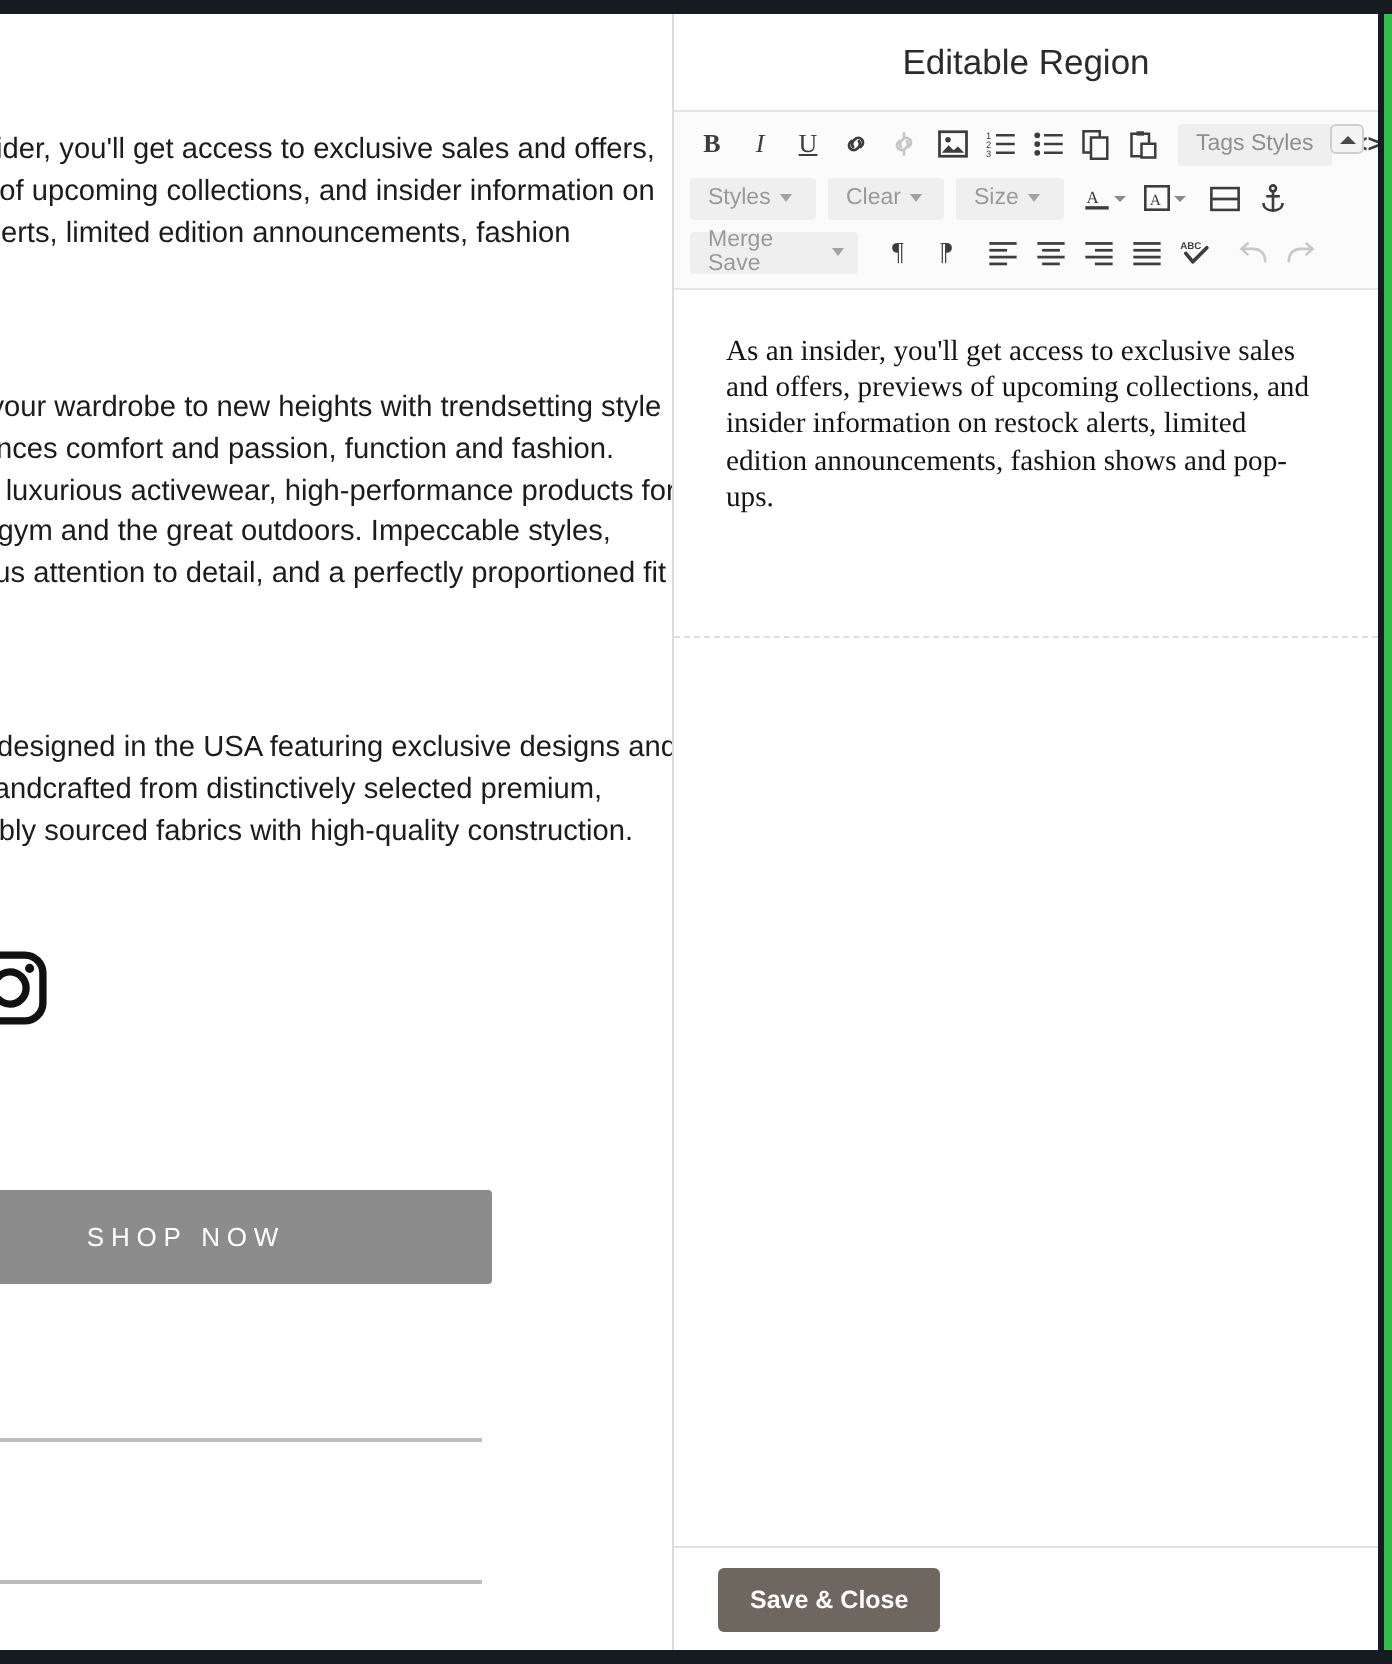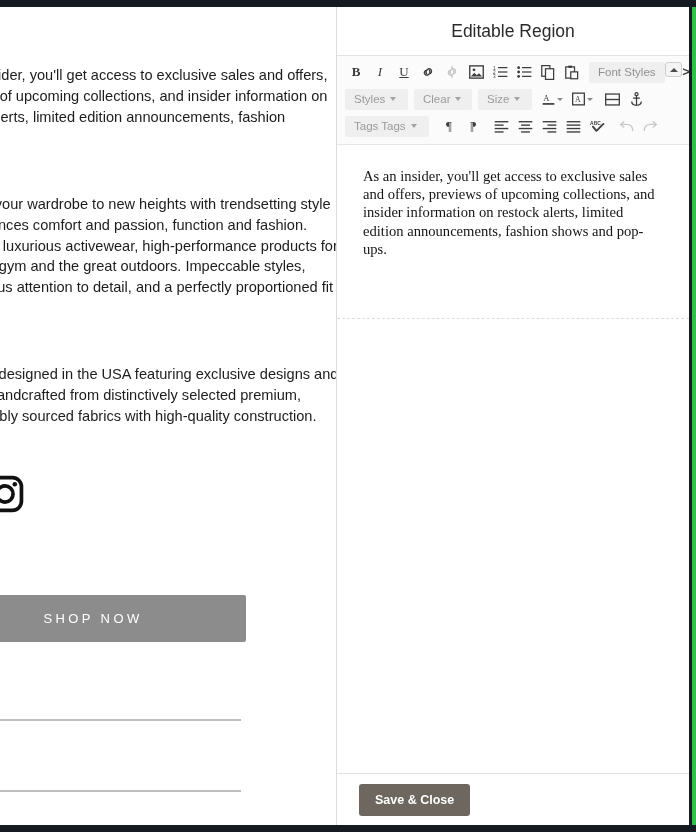--- a/index.html
+++ b/index.html
@@ -253,21 +253,21 @@
           </svg>
         </button>
         <button class="tb-btn">
           <svg width="14" height="15" viewBox="0 0 22 24">
             <rect x="1" y="3" width="14" height="18" fill="none" stroke="#3d3d3d" stroke-width="2"></rect>
             <rect x="5" y="1" width="6" height="3.5" fill="#3d3d3d"></rect>
             <rect x="9" y="11" width="11" height="11" fill="#fbfbfb" stroke="#3d3d3d" stroke-width="2"></rect>
           </svg>
         </button>
         <button class="tb-clear" style="margin-left:4px;">
-          <span>Font Styles</span>
+          <span>Tags Styles</span>
         </button>
         <button class="tb-btn" style="width:26px;font-weight:700;font-size:12.5px;margin-left:3px;">&lt;&gt;</button>
         <div class="tb-collapse">
           <span class="up"></span>
         </div>
       </div>
 
       <div class="tb-row">
         <div class="tb-select" style="width:63px;">
           <span>Styles</span>
@@ -312,21 +312,21 @@
             <circle cx="9" cy="3.2" r="2.2"></circle>
             <path d="M9 5.6V19"></path>
             <path d="M4 9h10"></path>
             <path d="M2 14c0 3.4 3 5.5 7 5.5s7-2.1 7-5.5"></path>
           </svg>
         </button>
       </div>
 
       <div class="tb-row">
         <div class="tb-select" style="width:84px;">
-          <span>Tags Tags</span>
+          <span>Merge Save</span>
           <span class="caret"></span>
         </div>
 
         <button class="tb-btn" style="margin-left:7px;font-family:'Liberation Serif',serif;font-size:13px;">¶</button>
         <button class="tb-btn" style="font-family:'Liberation Serif',serif;font-size:13px;transform:scaleX(-1);">¶</button>
 
         <button class="tb-btn" style="margin-left:4px;">
           <svg width="15" height="13" viewBox="0 0 22 18">
             <rect x="1" y="1" width="20" height="2" fill="#3d3d3d"></rect>
             <rect x="1" y="6" width="13" height="2" fill="#3d3d3d"></rect>

